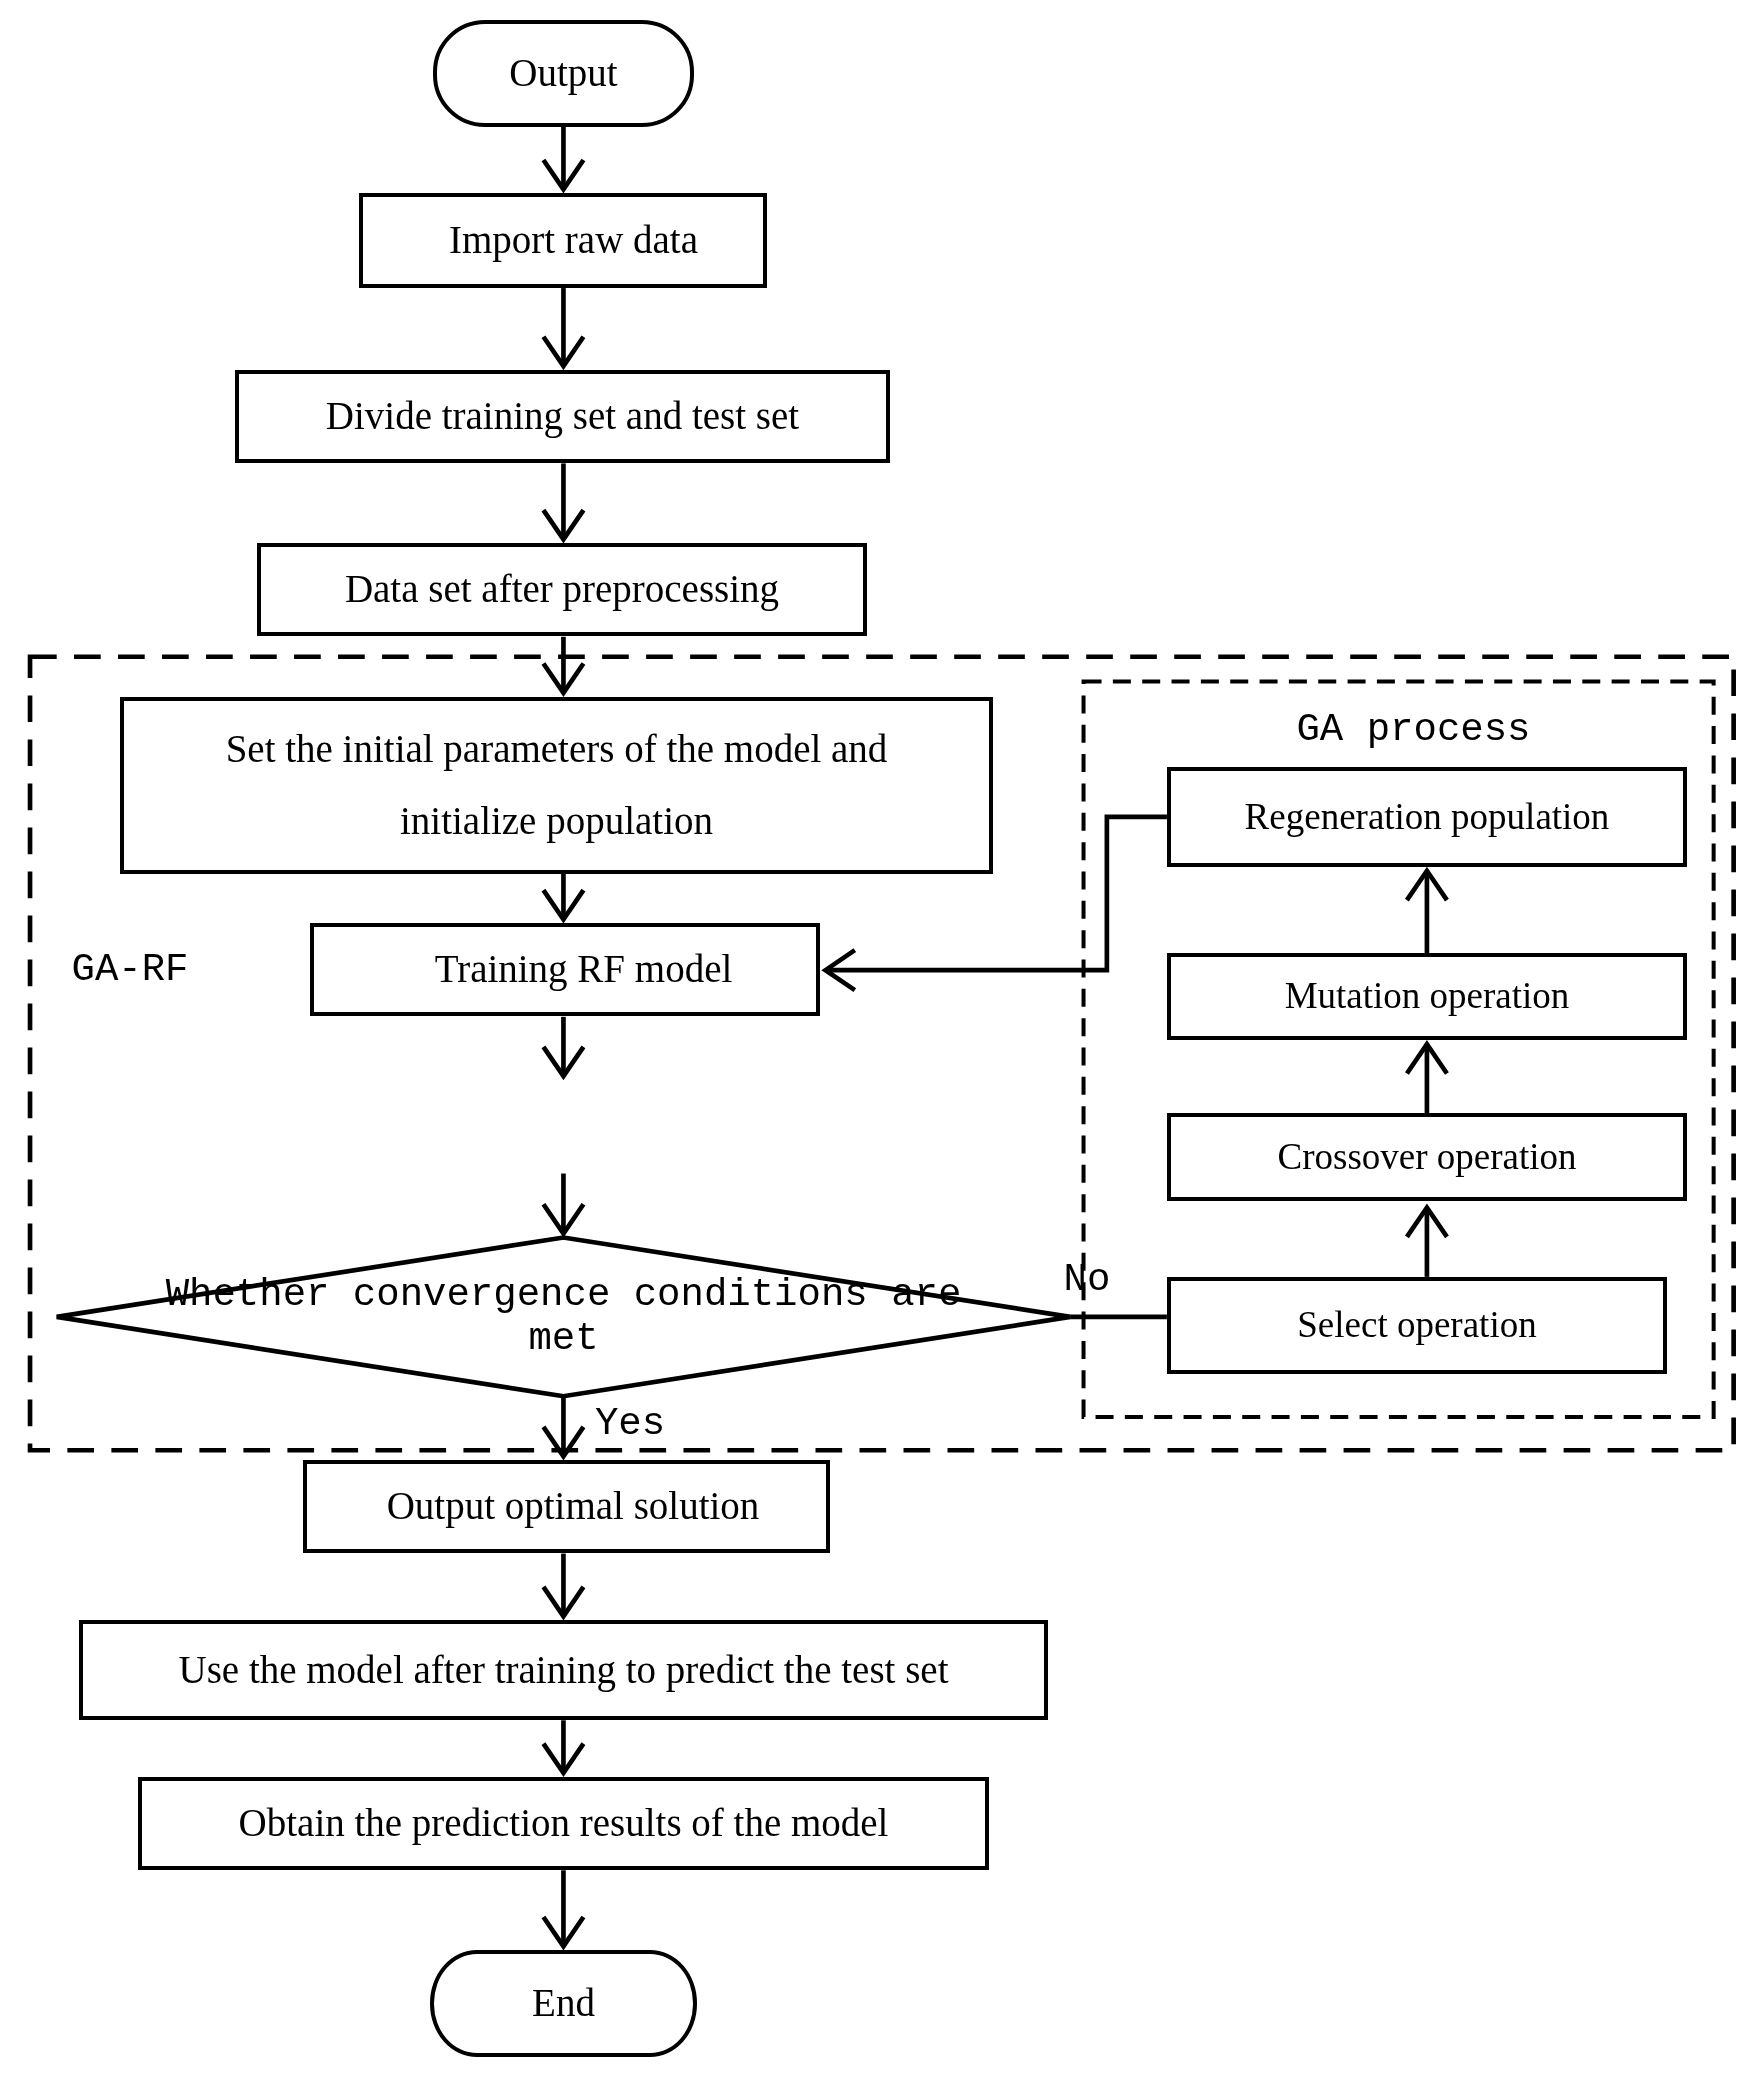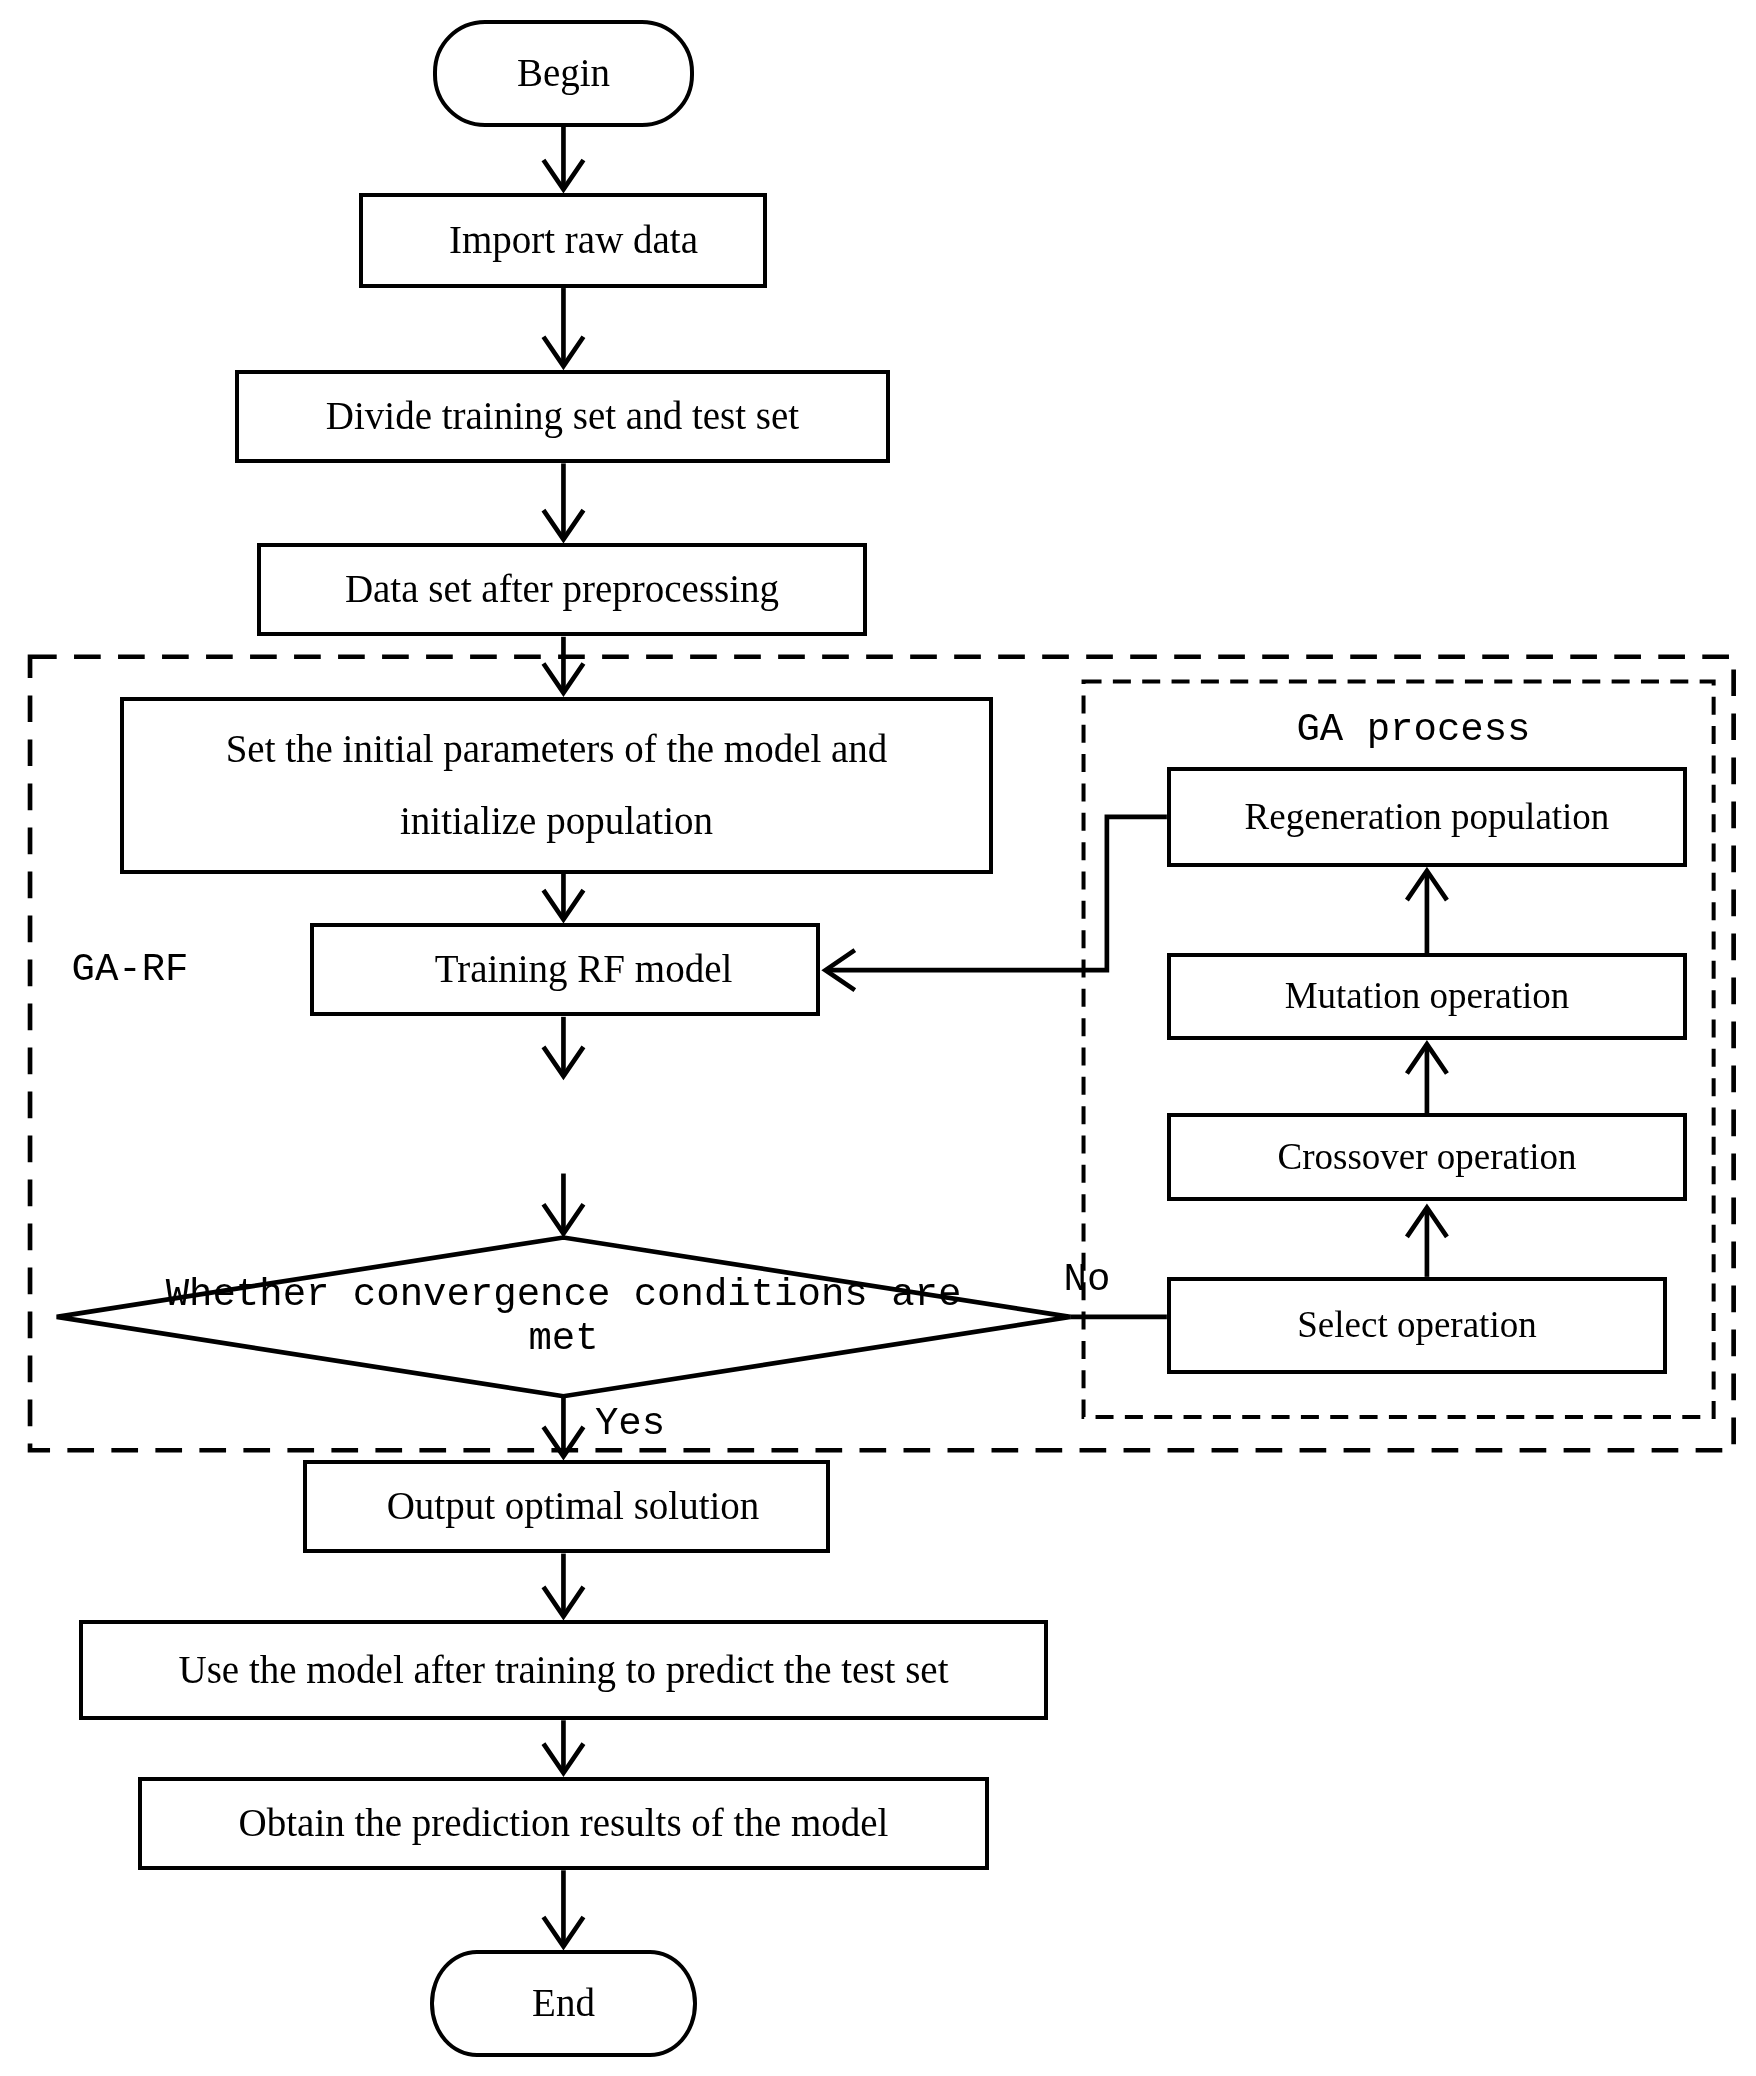--- a/index.html
+++ b/index.html
@@ -72,21 +72,21 @@
     <path d="M2140,1915 L2140,1813" stroke="#000000" stroke-width="7" fill="none" marker-end="url(#chev)"></path>
     <path d="M2140,1670 L2140,1568" stroke="#000000" stroke-width="7" fill="none" marker-end="url(#chev)"></path>
     <path d="M2140,1430 L2140,1308" stroke="#000000" stroke-width="7" fill="none" marker-end="url(#chev)"></path>
 
     <path d="M1605,1975 L1750,1975" stroke="#000000" stroke-width="7" fill="none"></path>
 
     <path d="M1750,1225 L1660,1225 L1660,1455 L1240,1455" stroke="#000000" stroke-width="7" fill="none" marker-end="url(#chev)"></path>
   </svg>
 
   <div class="box stadium" style="left:433px;top:20px;width:261px;height:107px;">
-    <span>Begin</span>
+    <span>Output</span>
   </div>
 
   <div class="box" style="left:359px;top:193px;width:408px;height:95px;padding-left:21px;">
     <span>Import raw data</span>
   </div>
 
   <div class="box" style="left:235px;top:370px;width:655px;height:93px;">
     <span>Divide training set and test set</span>
   </div>
 

